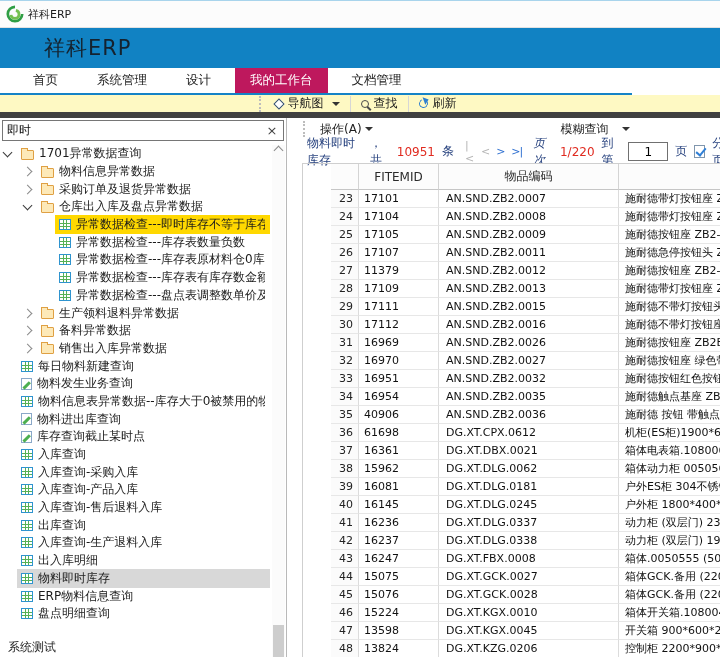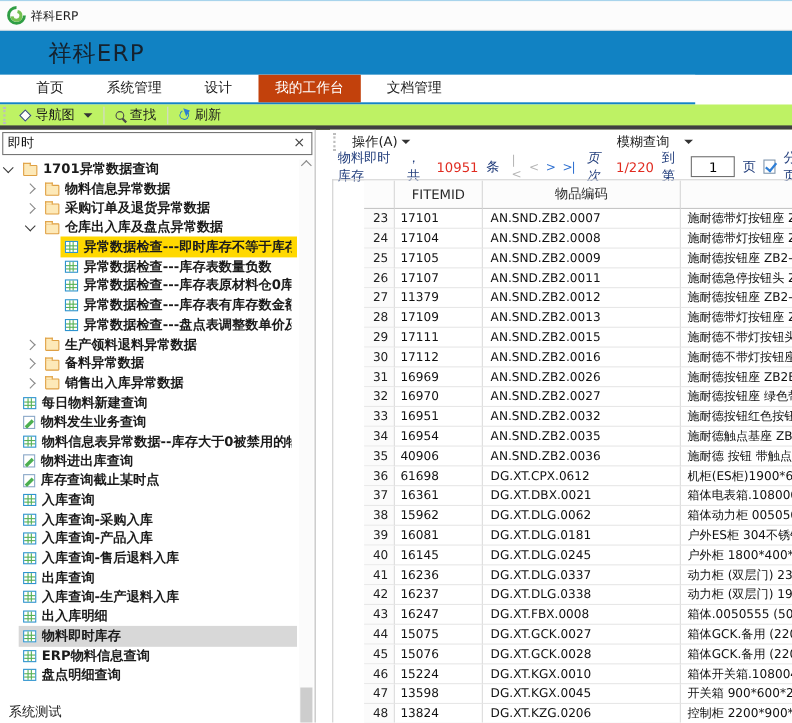--- a/index.html
+++ b/index.html
@@ -10,41 +10,41 @@
   .titlebar { position:absolute; left:0; top:0; width:720px; height:28px; background:#fcfcfc; border-top:1px solid #a8d4ec; border-bottom:1px solid #e2e2e2; display:flex; align-items:center; padding-left:6px; gap:4px; }
   .titlebar .app-title { font-size:11px; color:#1c1c1c; }
 
   
   .banner { position:absolute; left:0; top:28px; width:720px; height:40px; background:#1182c3; display:flex; align-items:center; padding-left:44px; }
   .banner .banner-title { font-size:21px; color:#15222e; letter-spacing:1px; }
 
   
   .tabbar { position:absolute; left:0; top:68px; width:632px; height:27px; background:#fff; border-bottom:2px solid #1583c7; display:flex; align-items:stretch; padding-left:18px; }
   .tab { display:flex; align-items:center; padding:0 15px; margin-right:9px; font-size:12.5px; color:#1c1c1c; cursor:default; }
-  .tab.active { background:#c2410c; color:#fff; }
-
-  
-  .toolbar { position:absolute; left:0; top:95px; width:720px; height:23px; background:#bef264; border-bottom:4px solid #404040; display:flex; align-items:center; }
+  .tab.active { background:#be185d; color:#fff; }
+
+  
+  .toolbar { position:absolute; left:0; top:95px; width:720px; height:23px; background:#fef9c3; border-bottom:6px solid #404040; display:flex; align-items:center;justify-content:center; }
   .grip { width:3px; height:16px; border-left:2px dotted #bdbdbd; margin:0 5px 0 3px; }
   .tbtn { display:flex; align-items:center; gap:5px; padding:0 8px; height:21px; color:#1a1a1a; }
   .tsep { width:1px; height:16px; background:#d6d6d6; margin:0 2px; }
   .caret { width:0; height:0; border-left:4px solid transparent; border-right:4px solid transparent; border-top:4px solid #333; margin-left:3px; }
   .ic-diamond { width:8px; height:8px; border:1.5px solid #35516e; transform:rotate(45deg); background:#fff; }
   .ic-search { width:8px; height:8px; border:1.5px solid #4a4a4a; border-radius:50%; position:relative; }
   .ic-search::after { content:""; position:absolute; width:2px; height:5px; background:#4a4a4a; right:-2px; bottom:-4px; transform:rotate(-45deg); }
   .ic-refresh { width:9px; height:9px; border:1.6px solid #2d7fd0; border-radius:50%; border-top-color:transparent; position:relative; transform:rotate(20deg); }
   .ic-refresh::after { content:""; position:absolute; right:-2px; top:-3px; border-left:4px solid transparent; border-right:4px solid transparent; border-bottom:5px solid #2d7fd0; transform:rotate(50deg); }
 
   
   .left-panel { position:absolute; left:0; top:118px; width:287px; height:539px; background:#fff; border-right:1px solid #b9b9b9; }
   .search-box { position:absolute; left:2px; top:2px; width:282px; height:21px; border:1px solid #767676; background:#fff; display:flex; align-items:center; }
   .search-input { flex:1; border:none; outline:none; font-family:inherit; font-size:12px; padding-left:4px; color:#111; background:transparent; }
   .search-clear { width:22px; text-align:center; color:#444; font-size:13px; cursor:default; }
   .tree { position:absolute; left:0; top:27px; right:16px; bottom:22px; overflow:hidden; }
-  .tree-row { display:flex; align-items:center; height:17.7px; white-space:nowrap;font-weight:bold; }
+  .tree-row { display:flex; align-items:center; height:17.7px; white-space:nowrap; }
   .tree-indent { flex:none; height:1px; }
   .chev { flex:none; width:7px; height:7px; border-right:1.6px solid #8a8a8a; border-bottom:1.6px solid #8a8a8a; margin:0 6px 0 1px; }
   .chev-closed { transform:rotate(-45deg); }
   .chev-open { transform:rotate(45deg); border-color:#3a3a3a; margin-top:-3px; }
   .tree-content { display:flex; align-items:center; gap:5px; padding:1px 5px 1px 4px; flex:1; min-width:0; overflow:hidden; }
   .hl-yellow { background:#ffd800; }
   .hl-gray { background:#d8d8d8; }
   .tree-label { font-size:12px; color:#1b1b1b; overflow:hidden; }
   .ic { flex:none; }
   .ic-folder { width:13px; height:10px; background:#fde9b8; border:1px solid #dfa043; border-radius:1px; position:relative; margin-top:2px; }

